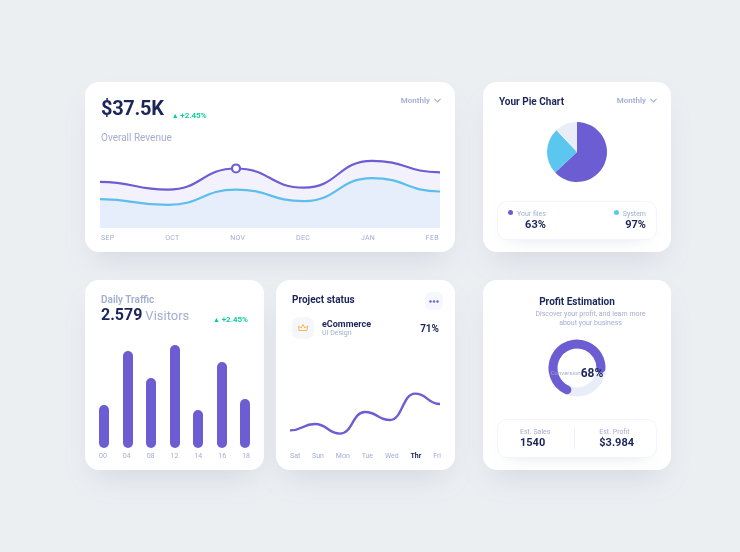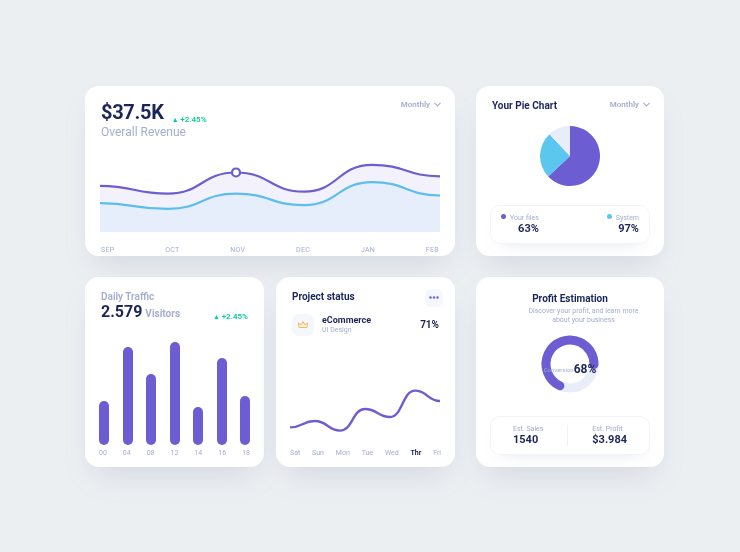--- a/index.html
+++ b/index.html
@@ -8,57 +8,57 @@
     background: #eceff2;
     font-family: -apple-system, BlinkMacSystemFont, "Segoe UI", Roboto, Helvetica, Arial, sans-serif;
     display: flex; align-items: center; justify-content: center;
     color: #1b2559;
   }
   .grid {
     width: 570px;
     display: grid;
     grid-template-columns: 370px 188px;
     grid-template-rows: auto auto;
-    gap: 21px;
+    gap: 28px;
   }
   .card {
     background: #fff;
     border-radius: 14px;
     box-shadow: 0 15px 30px -10px rgba(112,125,160,.22);
     padding: 14px 16px 12px;
     position: relative;
     overflow: hidden;
   }
   .area-card { grid-column: 1; grid-row: 1; height: 170px; }
   .pie-card  { grid-column: 2; grid-row: 1; height: 170px; }
   .row2 { grid-column: 1; grid-row: 2; display: grid; grid-template-columns: 1fr 1fr; gap: 12px; }
   .bar-card, .proj-card { height: 190px; }
   .profit-card { grid-column: 2; grid-row: 2; height: 190px; }
 
   .revenue { display:flex; align-items:flex-end; gap:8px; }
   .revenue .big { font-size: 20px; font-weight: 700; letter-spacing: -.3px; }
   .delta { font-size: 8px; color:#05cd99; font-weight:600; }
   .delta::before { content:"▲ "; font-size:7px; }
-  .sub { font-size: 12px; color:#a3aed0; margin-top:1px; }
+  .sub { font-size: 10px; color:#a3aed0; margin-top:12px; }
 
   .monthly {
     position:absolute; right:14px; top:14px;
     font-size: 8px; color:#a3aed0; font-weight:600;
     display:flex; align-items:center; gap:4px;
   }
   .monthly svg { width:7px; height:7px; }
 
-  .x-ticks { position:absolute; left:16px; right:16px; bottom:2px;
+  .x-ticks { position:absolute; left:16px; right:16px; bottom:10px;
     display:flex; justify-content:space-between;
     font-size: 7px; color:#a3aed0; letter-spacing:.3px; }
 
   
   .bar-label { font-size:10px; color:#a3aed0; font-weight:600; }
   .bar-big { font-size:16px; font-weight:700; display:inline; }
-  .bar-big .unit { font-size:10px; color:#a3aed0; font-weight:700; margin-left:3px; }
+  .bar-big .unit { font-size:13px; color:#a3aed0; font-weight:400; margin-left:3px; }
   .bars { position:absolute; left:14px; right:14px; bottom:22px; height:108px;
     display:flex; align-items:flex-end; justify-content:space-between; }
   .bars .bar { width:10px; background:#6c5dd3; border-radius:6px; }
   .bar-x { position:absolute; left:14px; right:14px; bottom:10px;
     display:flex; justify-content:space-between; font-size:7px; color:#a3aed0;margin-top:17px; }
 
   
   .proj-title { font-size:10px; font-weight:700; }
   .dots-btn { position:absolute; right:12px; top:12px; width:18px; height:18px;
     border-radius:6px; background:#f4f7fe; display:flex; align-items:center; justify-content:center; }

